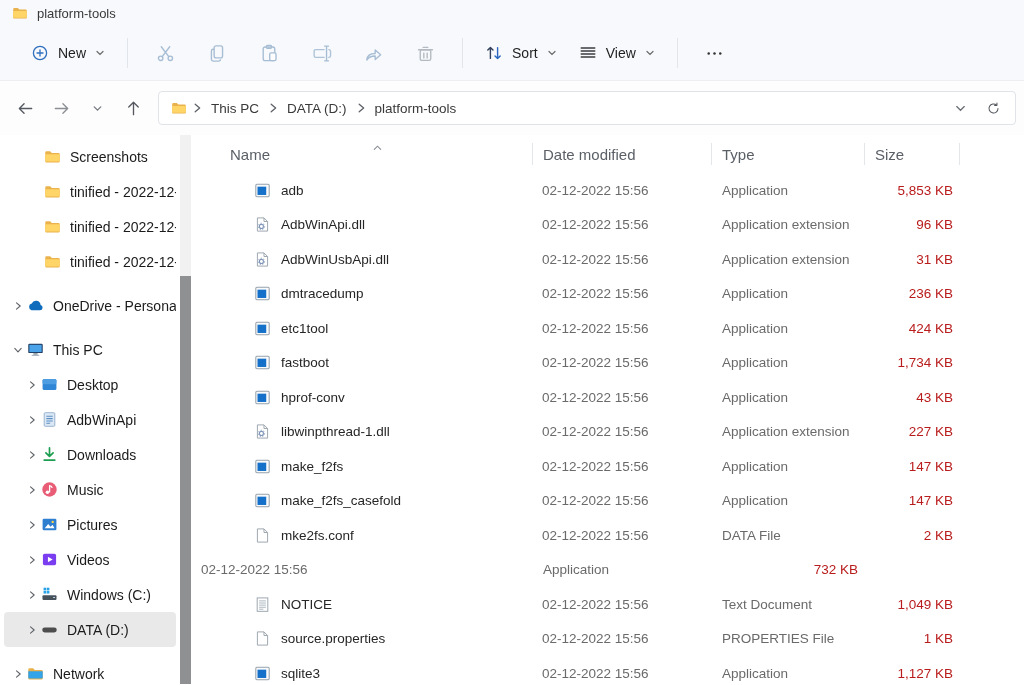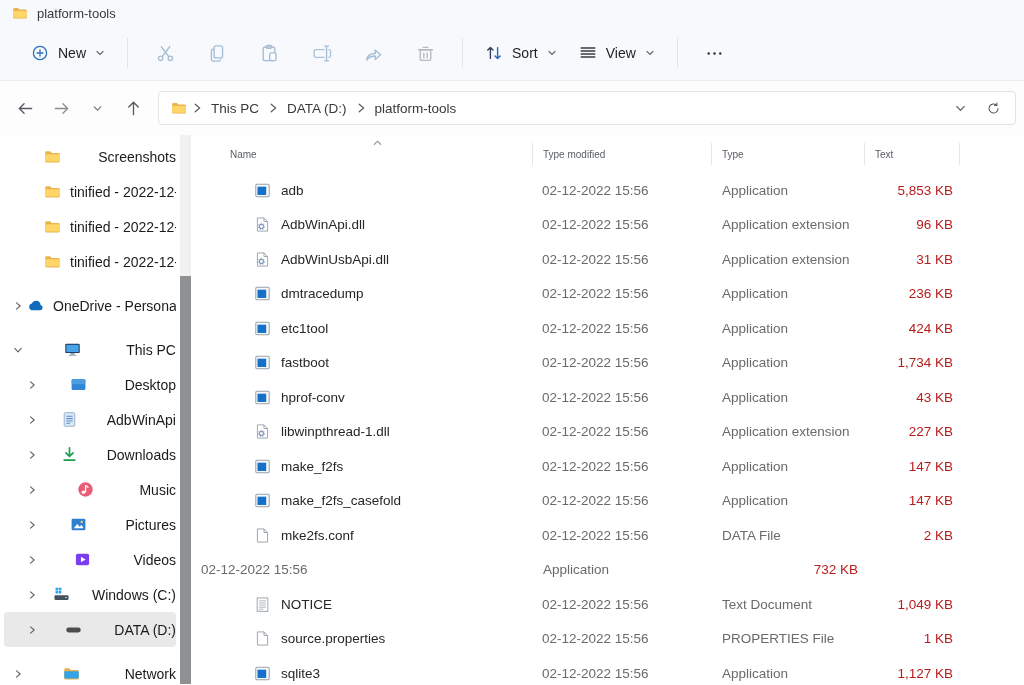--- a/index.html
+++ b/index.html
@@ -42,32 +42,32 @@
   .addr-right { margin-left:auto; display:flex; align-items:center; gap:18px; padding-right:2px; }
   .addr-right .tb-ic { width:15px; height:15px; }
 
   
   .main { display:flex; height:549px; }
 
   .sidebar { width:192px; position:relative; padding-top:4px; overflow:hidden; flex-shrink:0; }
   .sb-track { position:absolute; right:1px; top:0; bottom:0; width:11px; background:#f1f1f1; }
   .sb-thumb { position:absolute; right:1px; top:141px; bottom:0; width:11px; background:#8f9091; }
   .side-item { display:flex; align-items:center; height:35px; margin:0 16px 0 4px;
-    border-radius:4px; white-space:nowrap; overflow:hidden; font-size:14px; color:#1b1b1b; cursor:pointer;justify-content:space-between; }
+    border-radius:4px; white-space:nowrap; overflow:hidden; font-size:14px; color:#1b1b1b; cursor:pointer; }
   .side-item.selected { background:#e9e9e9; }
   .side-item.gap { margin-top:9px; }
   .ind0 { padding-left:4px; } .ind1 { padding-left:18px; } .ind2 { padding-left:40px; }
   .chev-box { width:19px; display:flex; justify-content:center; flex-shrink:0; }
   .chev-box svg { width:10px; height:10px; }
   .sb-icon { width:17px; height:17px; margin-right:9px; flex-shrink:0; display:inline-flex; }
   .sb-icon svg { width:100%; height:100%; }
 
   .list { flex:1; overflow:hidden; position:relative; }
   .grid-cols { display:grid; grid-template-columns:341px 179px 153px 95px 1fr; }
-  .lheader { height:38px; align-items:center; color:#5b6067; font-size:10px; position:relative; }
+  .lheader { height:38px; align-items:center; color:#5b6067; font-size:15px; position:relative; }
   .hc { position:relative; height:24px; display:flex; align-items:center; }
   .hc-line::after { content:""; position:absolute; right:0; top:1px; bottom:1px; width:1px; background:#e4e7ea; }
   .hc-name { padding-left:38px; }
   .hc-date, .hc-type { padding-left:10px; }
   .hc-size { padding-left:10px; }
   .sort-caret { position:absolute; left:180px; top:3px; width:11px; height:8px; }
   .sort-caret svg { width:100%; height:100%; }
 
   .frow { height:34.5px; align-items:center; font-size:13.5px; cursor:default; }
   .fname { display:flex; align-items:center; gap:10px; padding-left:28px; color:#262626;
@@ -474,27 +474,27 @@
     <div class="sb-track"></div>
     <div class="sb-thumb"></div>
   </div>
 
   <div class="list">
     <div class="lheader grid-cols">
       <div class="hc hc-name hc-line">
         <span>Name</span>
       </div>
       <div class="hc hc-date hc-line">
-        <span>Type modified</span>
+        <span>Date modified</span>
       </div>
       <div class="hc hc-type hc-line">
         <span>Type</span>
       </div>
       <div class="hc hc-size hc-line">
-        <span>Text</span>
+        <span>Size</span>
       </div>
       <div class="hc"></div>
       <span class="sort-caret">
         <svg viewBox="0 0 12 8" fill="none" stroke="#8a8f95" stroke-width="1.2" stroke-linecap="round">
             <path d="M2.5 5.5L6 2l3.5 3.5"></path>
           </svg>
       </span>
     </div>
     <div>
         <div class="frow grid-cols">

